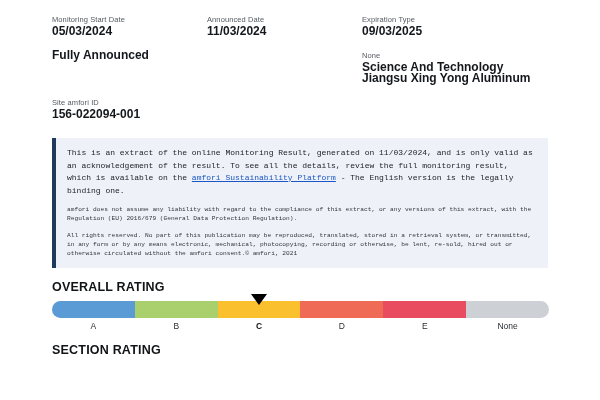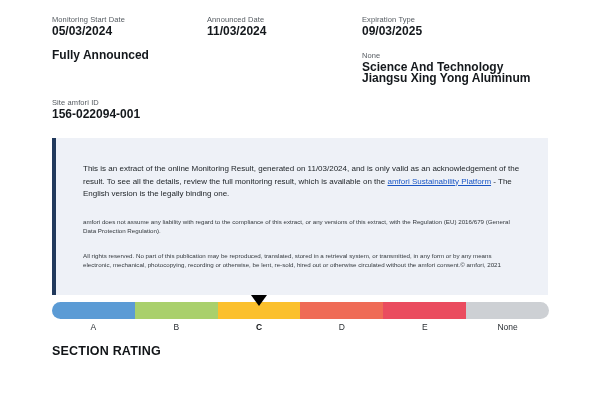--- a/index.html
+++ b/index.html
@@ -42,21 +42,21 @@
   }
   .meta-value .ln { display: block; }
 
   
   .notice {
     margin-top: 6px;
     background: #eef1f7;
     border-left: 4px solid #21395c;
     padding: 9px 12px 10px 11px;
   }
-  .notice p { margin: 16px; }
+  .notice p { margin: 0; font-family: Liberation Mono, monospace; }
   .notice .lead {
     font-size: 8px;
     line-height: 12.5px;
     color: #1b2024;
   }
   .notice .fine {
     font-size: 6.2px;
     line-height: 9px;
     color: #33383d;
     margin-top: 8px;
@@ -160,20 +160,21 @@
     </div>
     <div class="meta-cell"></div>
   </div>
 
   <div class="notice">
     <p class="lead"><span>This is an extract of the online Monitoring Result, generated on 11/03/2024, and is only valid as an acknowledgement of the result. To see all the details, review the full monitoring result, which is available on the </span><a href="#">amfori Sustainability Platform</a><span> - The English version is the legally binding one.</span></p>
     <p class="fine">amfori does not assume any liability with regard to the compliance of this extract, or any versions of this extract, with the Regulation (EU) 2016/679 (General Data Protection Regulation).</p>
     <p class="fine">All rights reserved. No part of this publication may be reproduced, translated, stored in a retrieval system, or transmitted, in any form or by any means electronic, mechanical, photocopying, recording or otherwise, be lent, re-sold, hired out or otherwise circulated without the amfori consent.© amfori, 2021</p>
   </div>
 
+  <div class="section-heading">OVERALL RATING</div>
 
   <div class="rating-wrap">
     <div class="rating-bar">
       <div class="seg" style="background: rgb(91, 155, 213);"></div>
       <div class="seg" style="background: rgb(169, 208, 108);"></div>
       <div class="seg" style="background: rgb(251, 192, 45);"></div>
       <div class="seg" style="background: rgb(239, 107, 86);"></div>
       <div class="seg" style="background: rgb(234, 76, 95);"></div>
       <div class="seg" style="background: rgb(205, 208, 212);"></div>
     </div>

